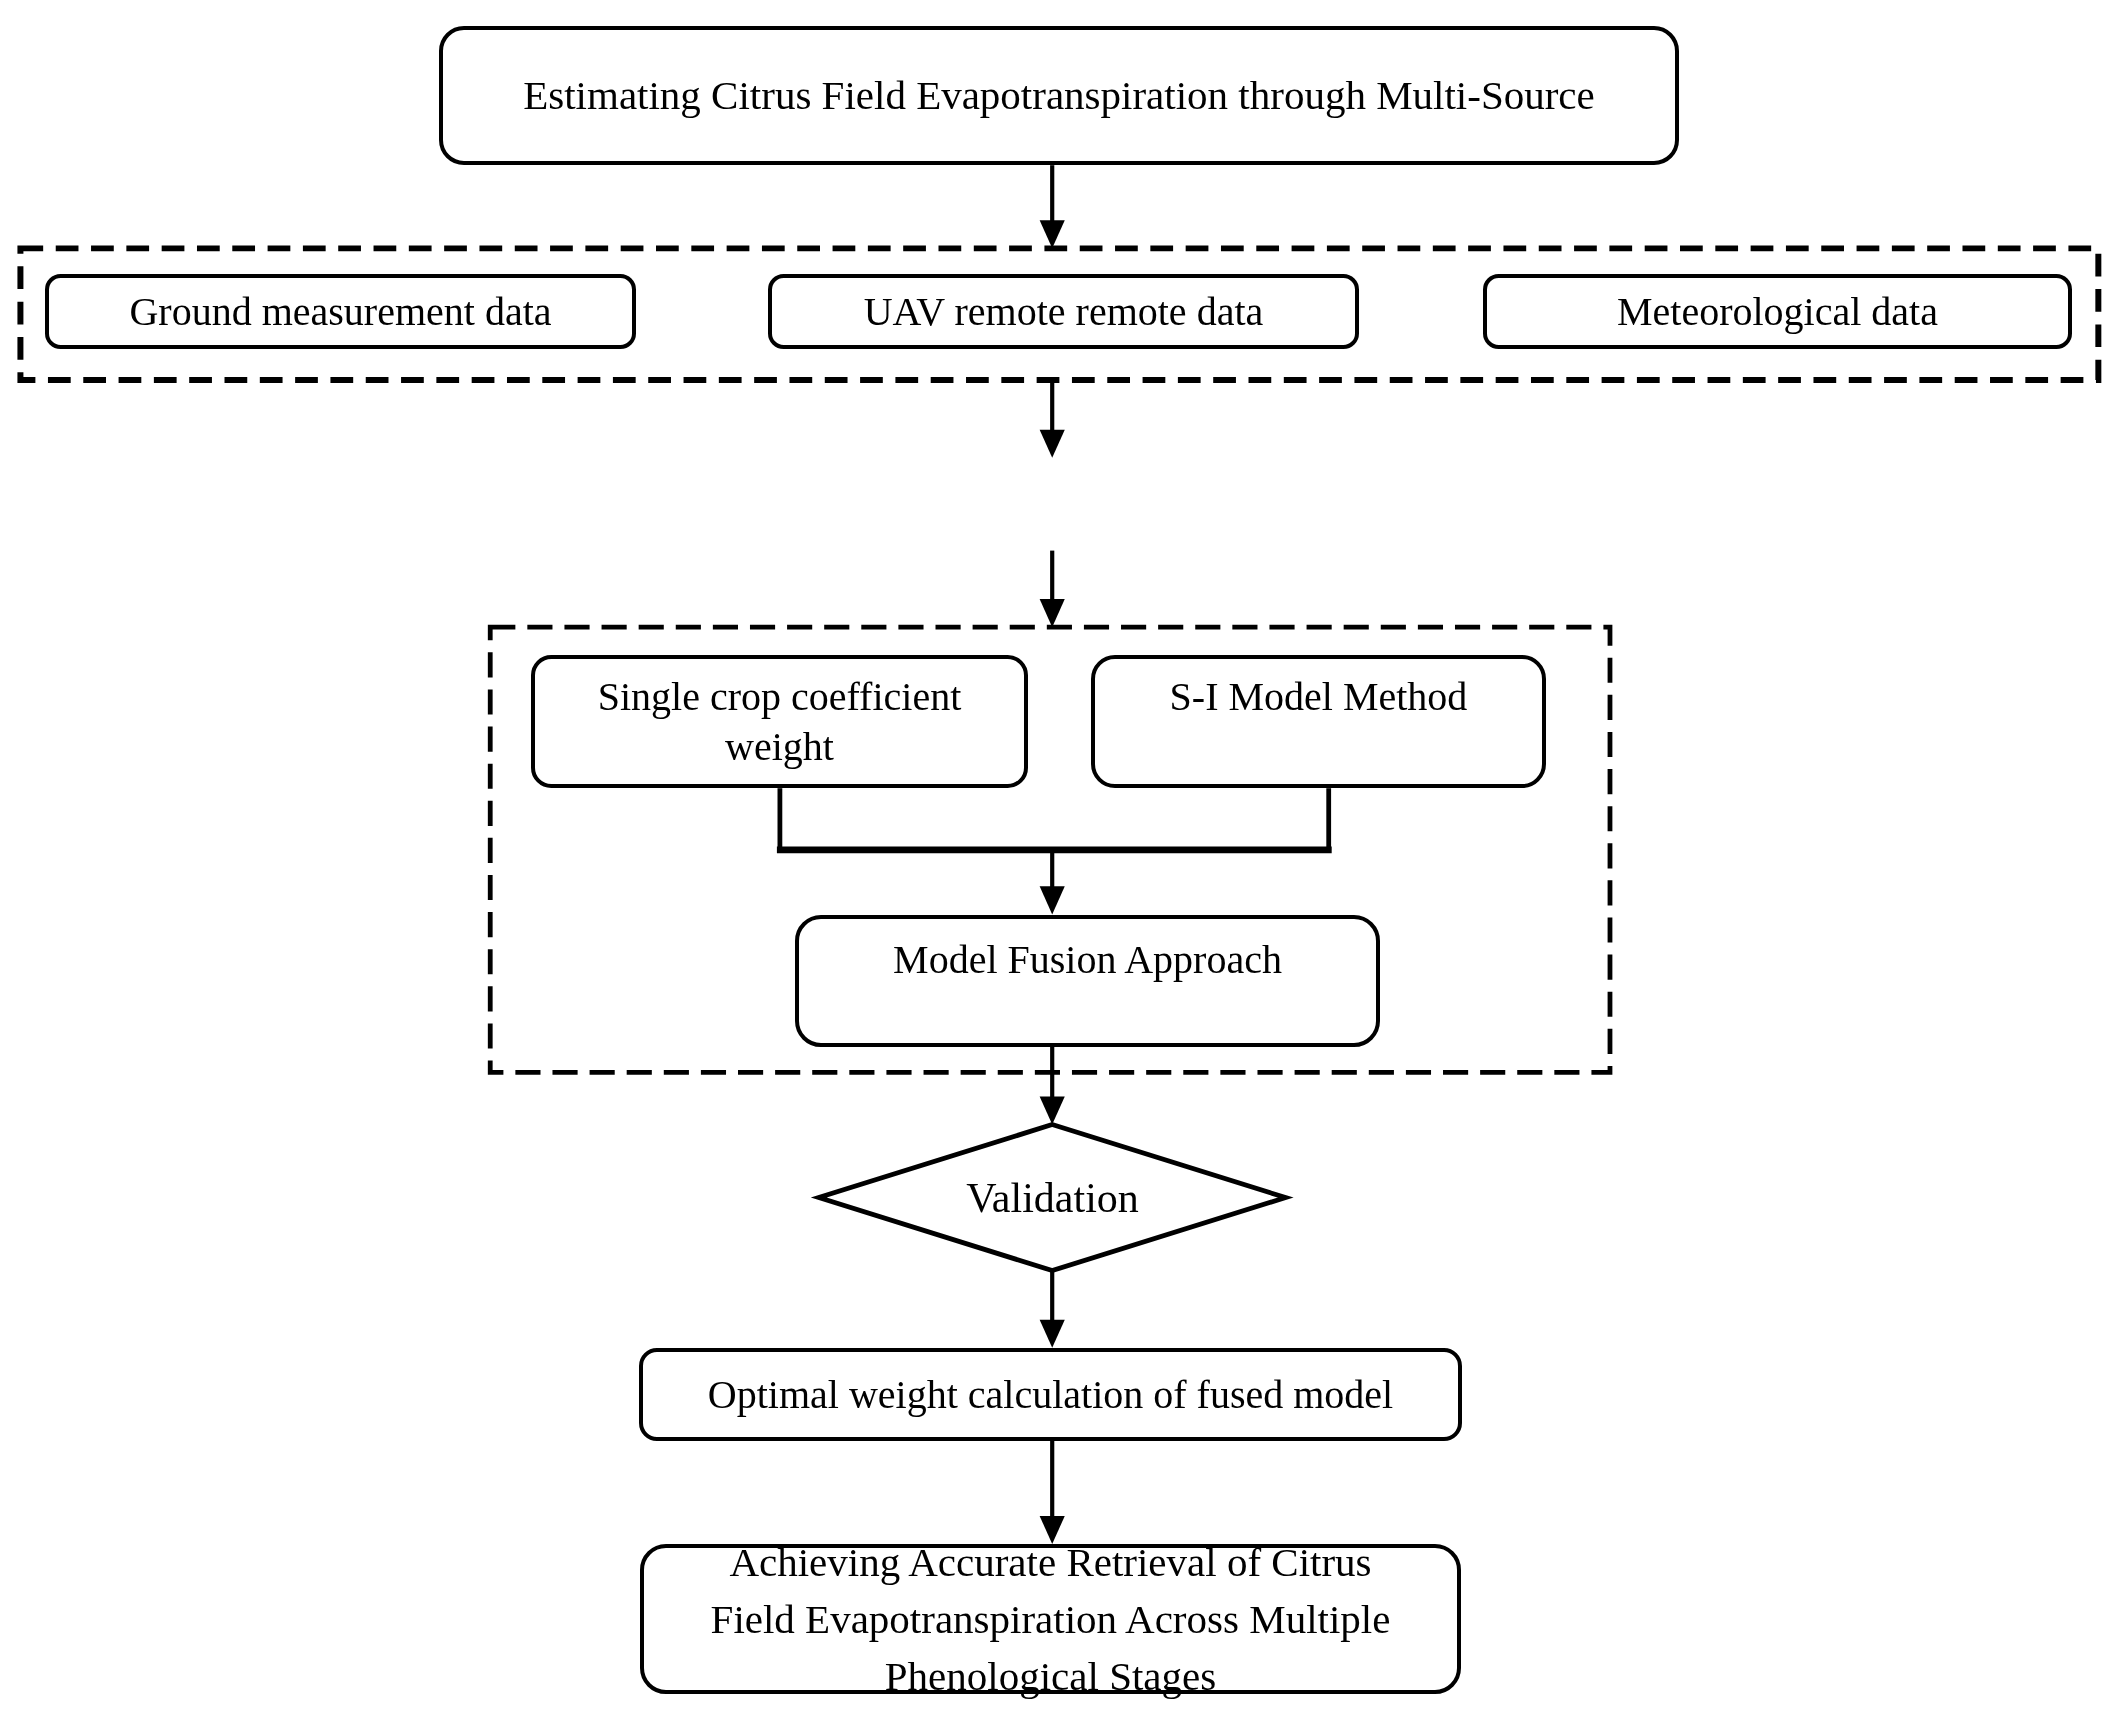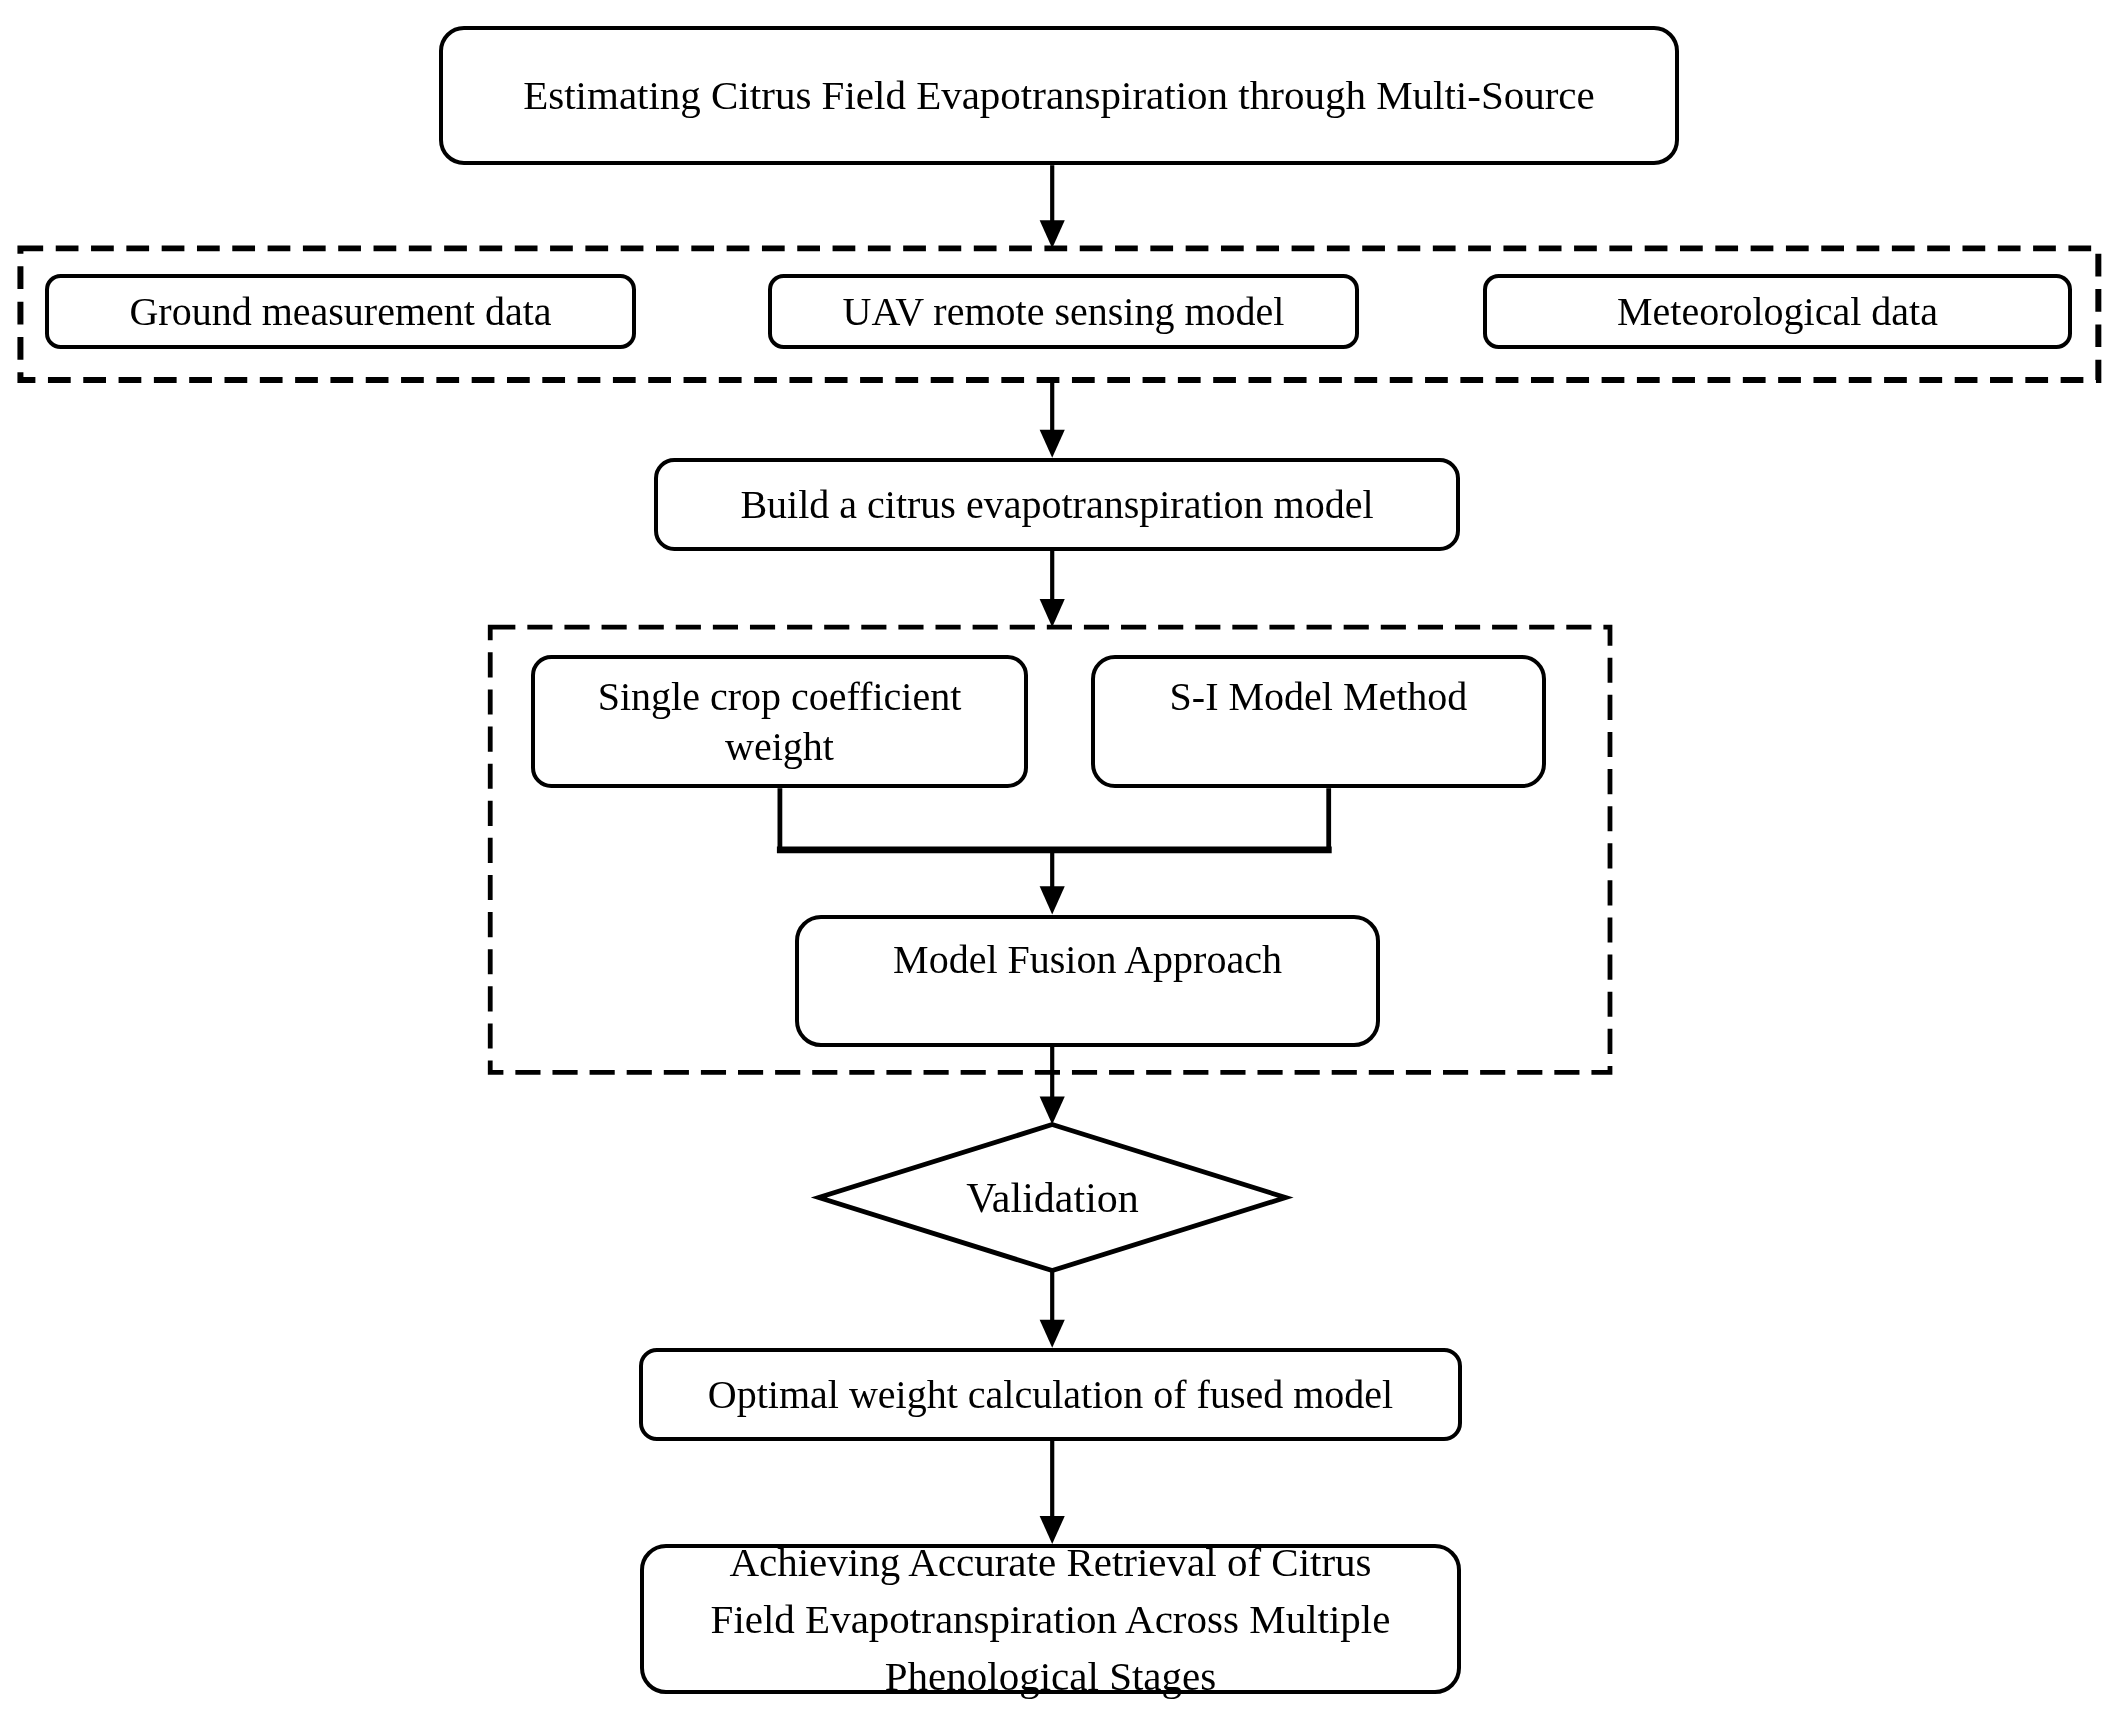--- a/index.html
+++ b/index.html
@@ -93,30 +93,27 @@
 
   <div class="node" style="left:439px; top:26px; width:1240px; height:139px; border-radius:25px; font-size:41px; line-height:53px;">
     <span>Estimating Citrus Field Evapotranspiration through Multi-Source</span>
   </div>
 
   <div class="node" style="left:45px; top:274px; width:591px; height:75px; border-width:4.2px; border-radius:15.6px; font-size:40px;">
     <span>Ground measurement data</span>
   </div>
 
   <div class="node" style="left:768px; top:274px; width:591px; height:75px; border-width:4.2px; border-radius:15.6px; font-size:40px;">
-    <span>UAV remote sensing model</span>
+    <span>UAV remote remote data</span>
   </div>
 
   <div class="node" style="left:1483px; top:274px; width:589px; height:75px; border-width:4.2px; border-radius:15.6px; font-size:40px;">
     <span>Meteorological data</span>
   </div>
 
-  <div class="node" style="left:654px; top:458px; width:806px; height:93px; border-radius:20.3px; font-size:40px;">
-    <span>Build a citrus evapotranspiration model</span>
-  </div>
 
   <div class="node" style="left:531px; top:655px; width:497px; height:133px; border-radius:20.3px; font-size:40px; line-height:50px;">
     <span>Single crop coefficient</span>
     <span>weight</span>
   </div>
 
   <div class="node" style="left:1091px; top:655px; width:455px; height:133px; border-radius:24px; font-size:40px; padding-bottom:50px;">
     <span>S-I Model Method</span>
   </div>
 

